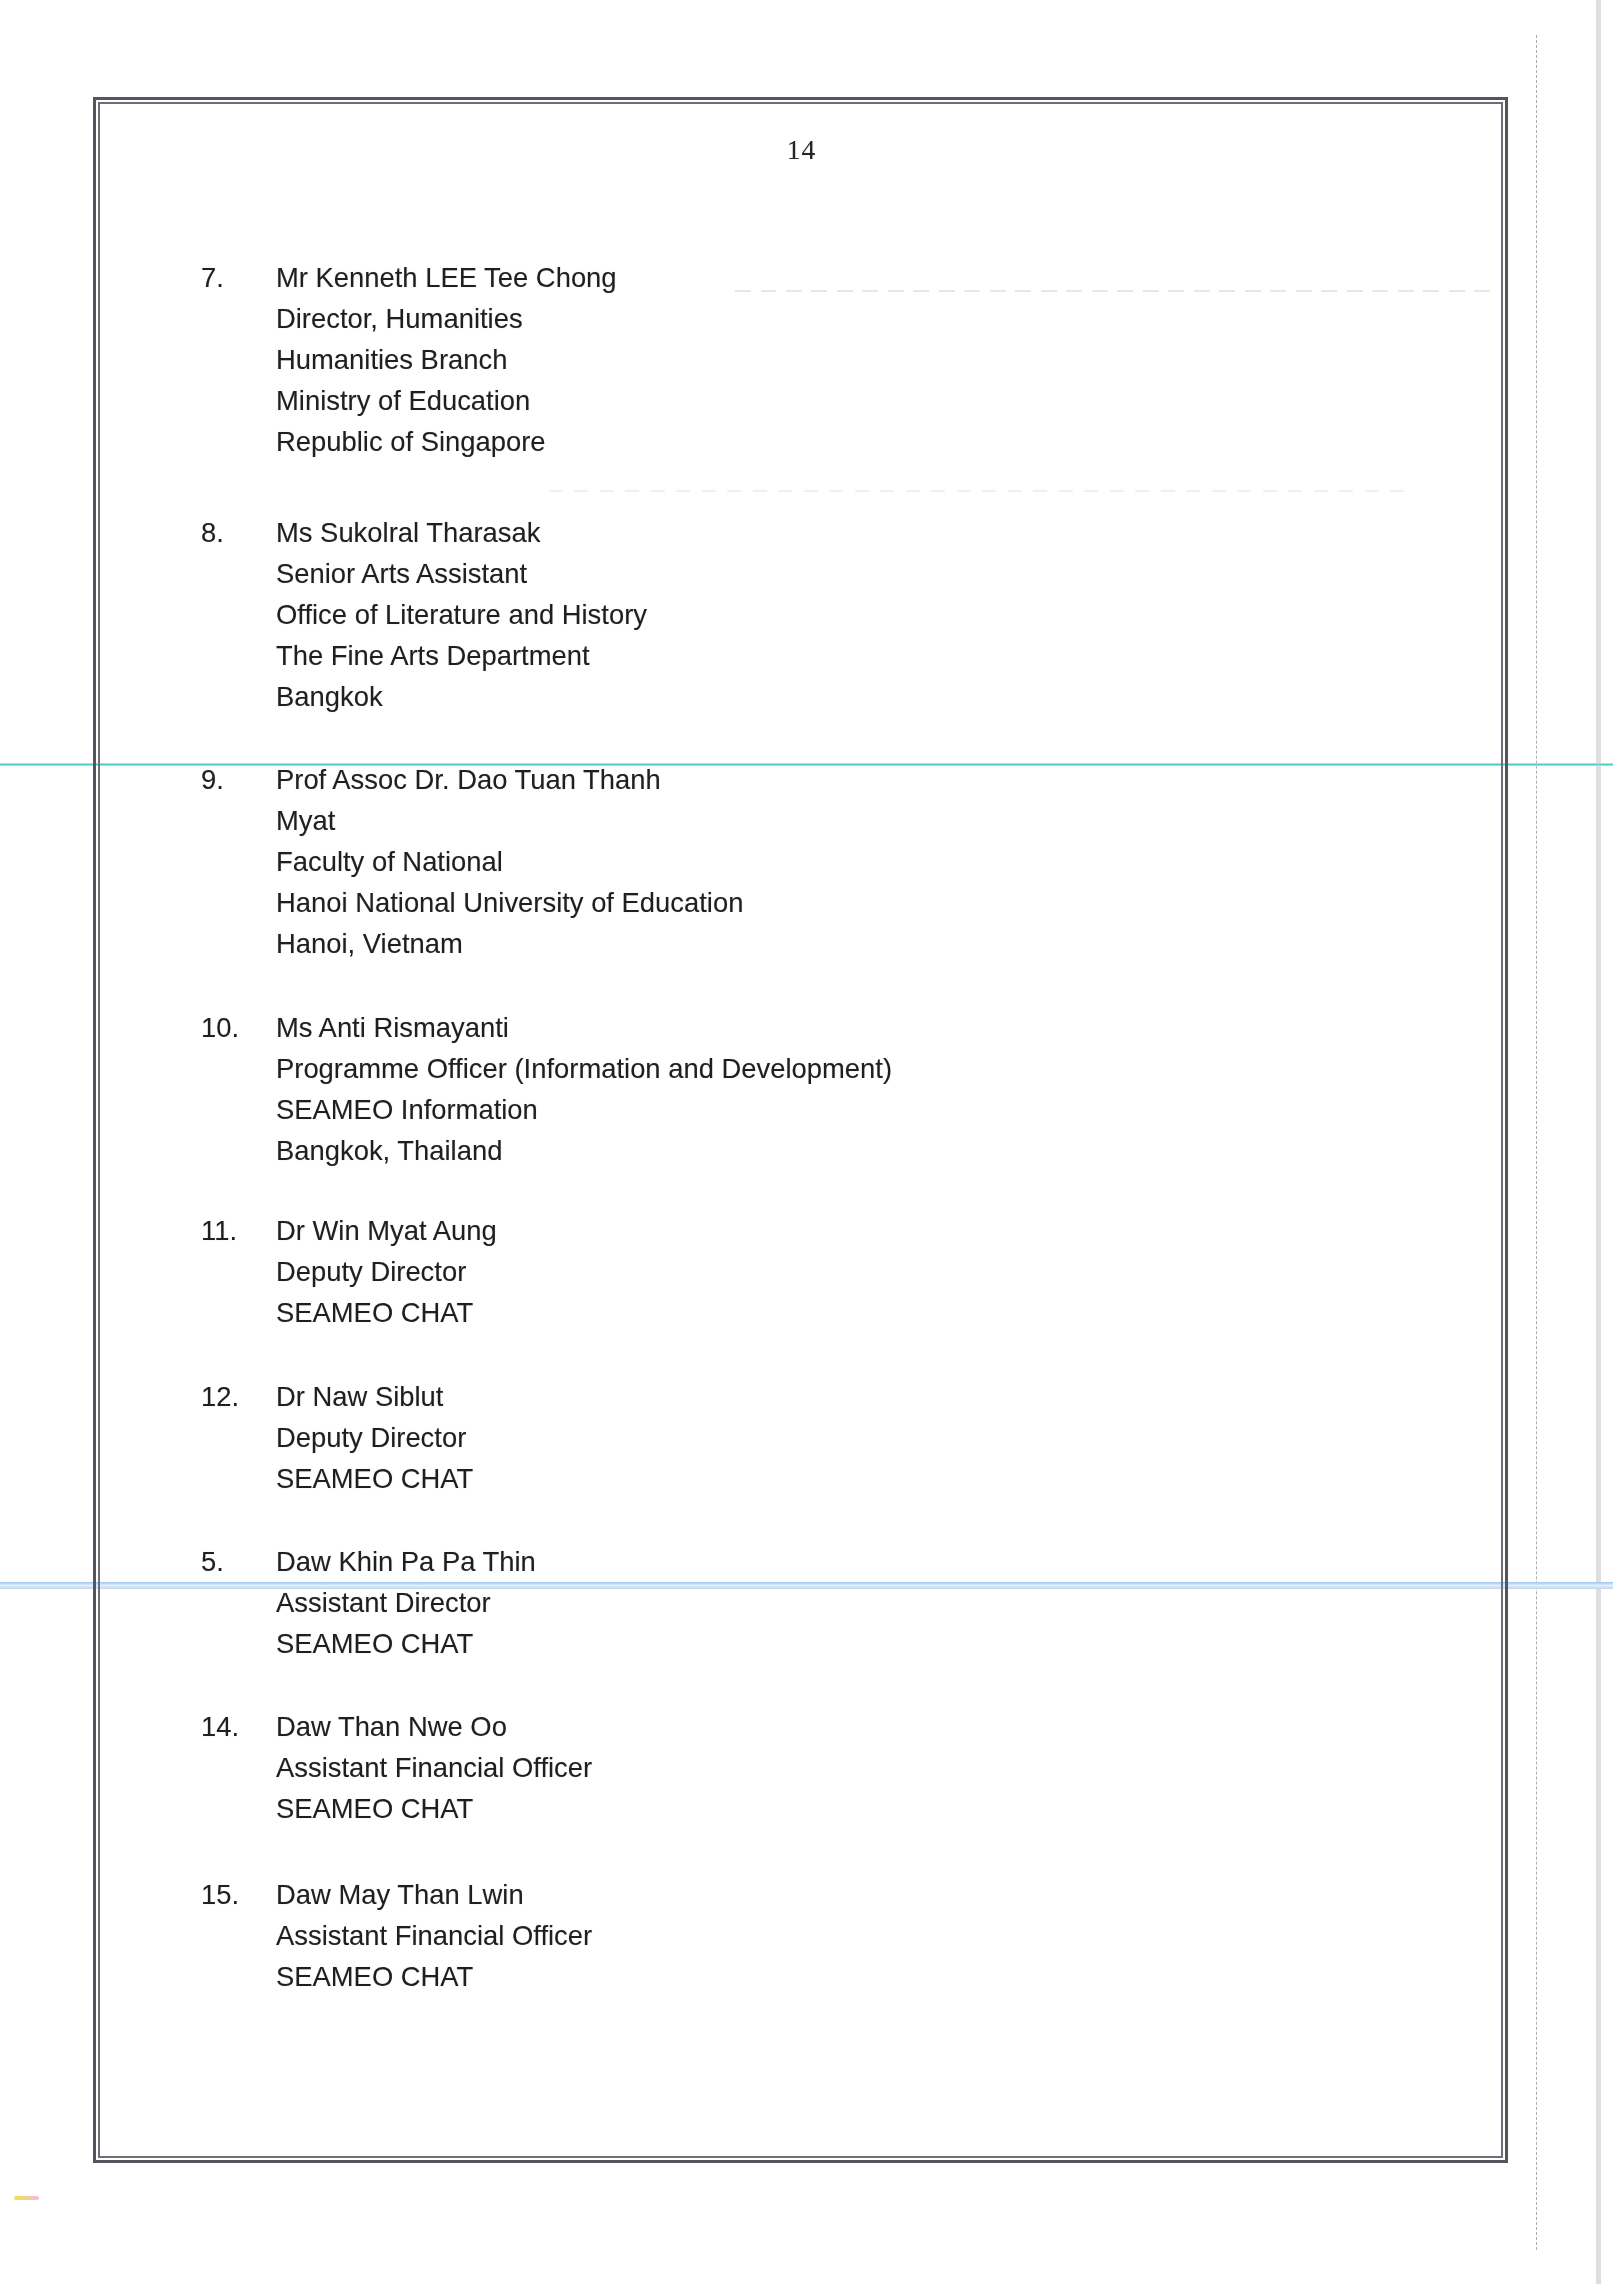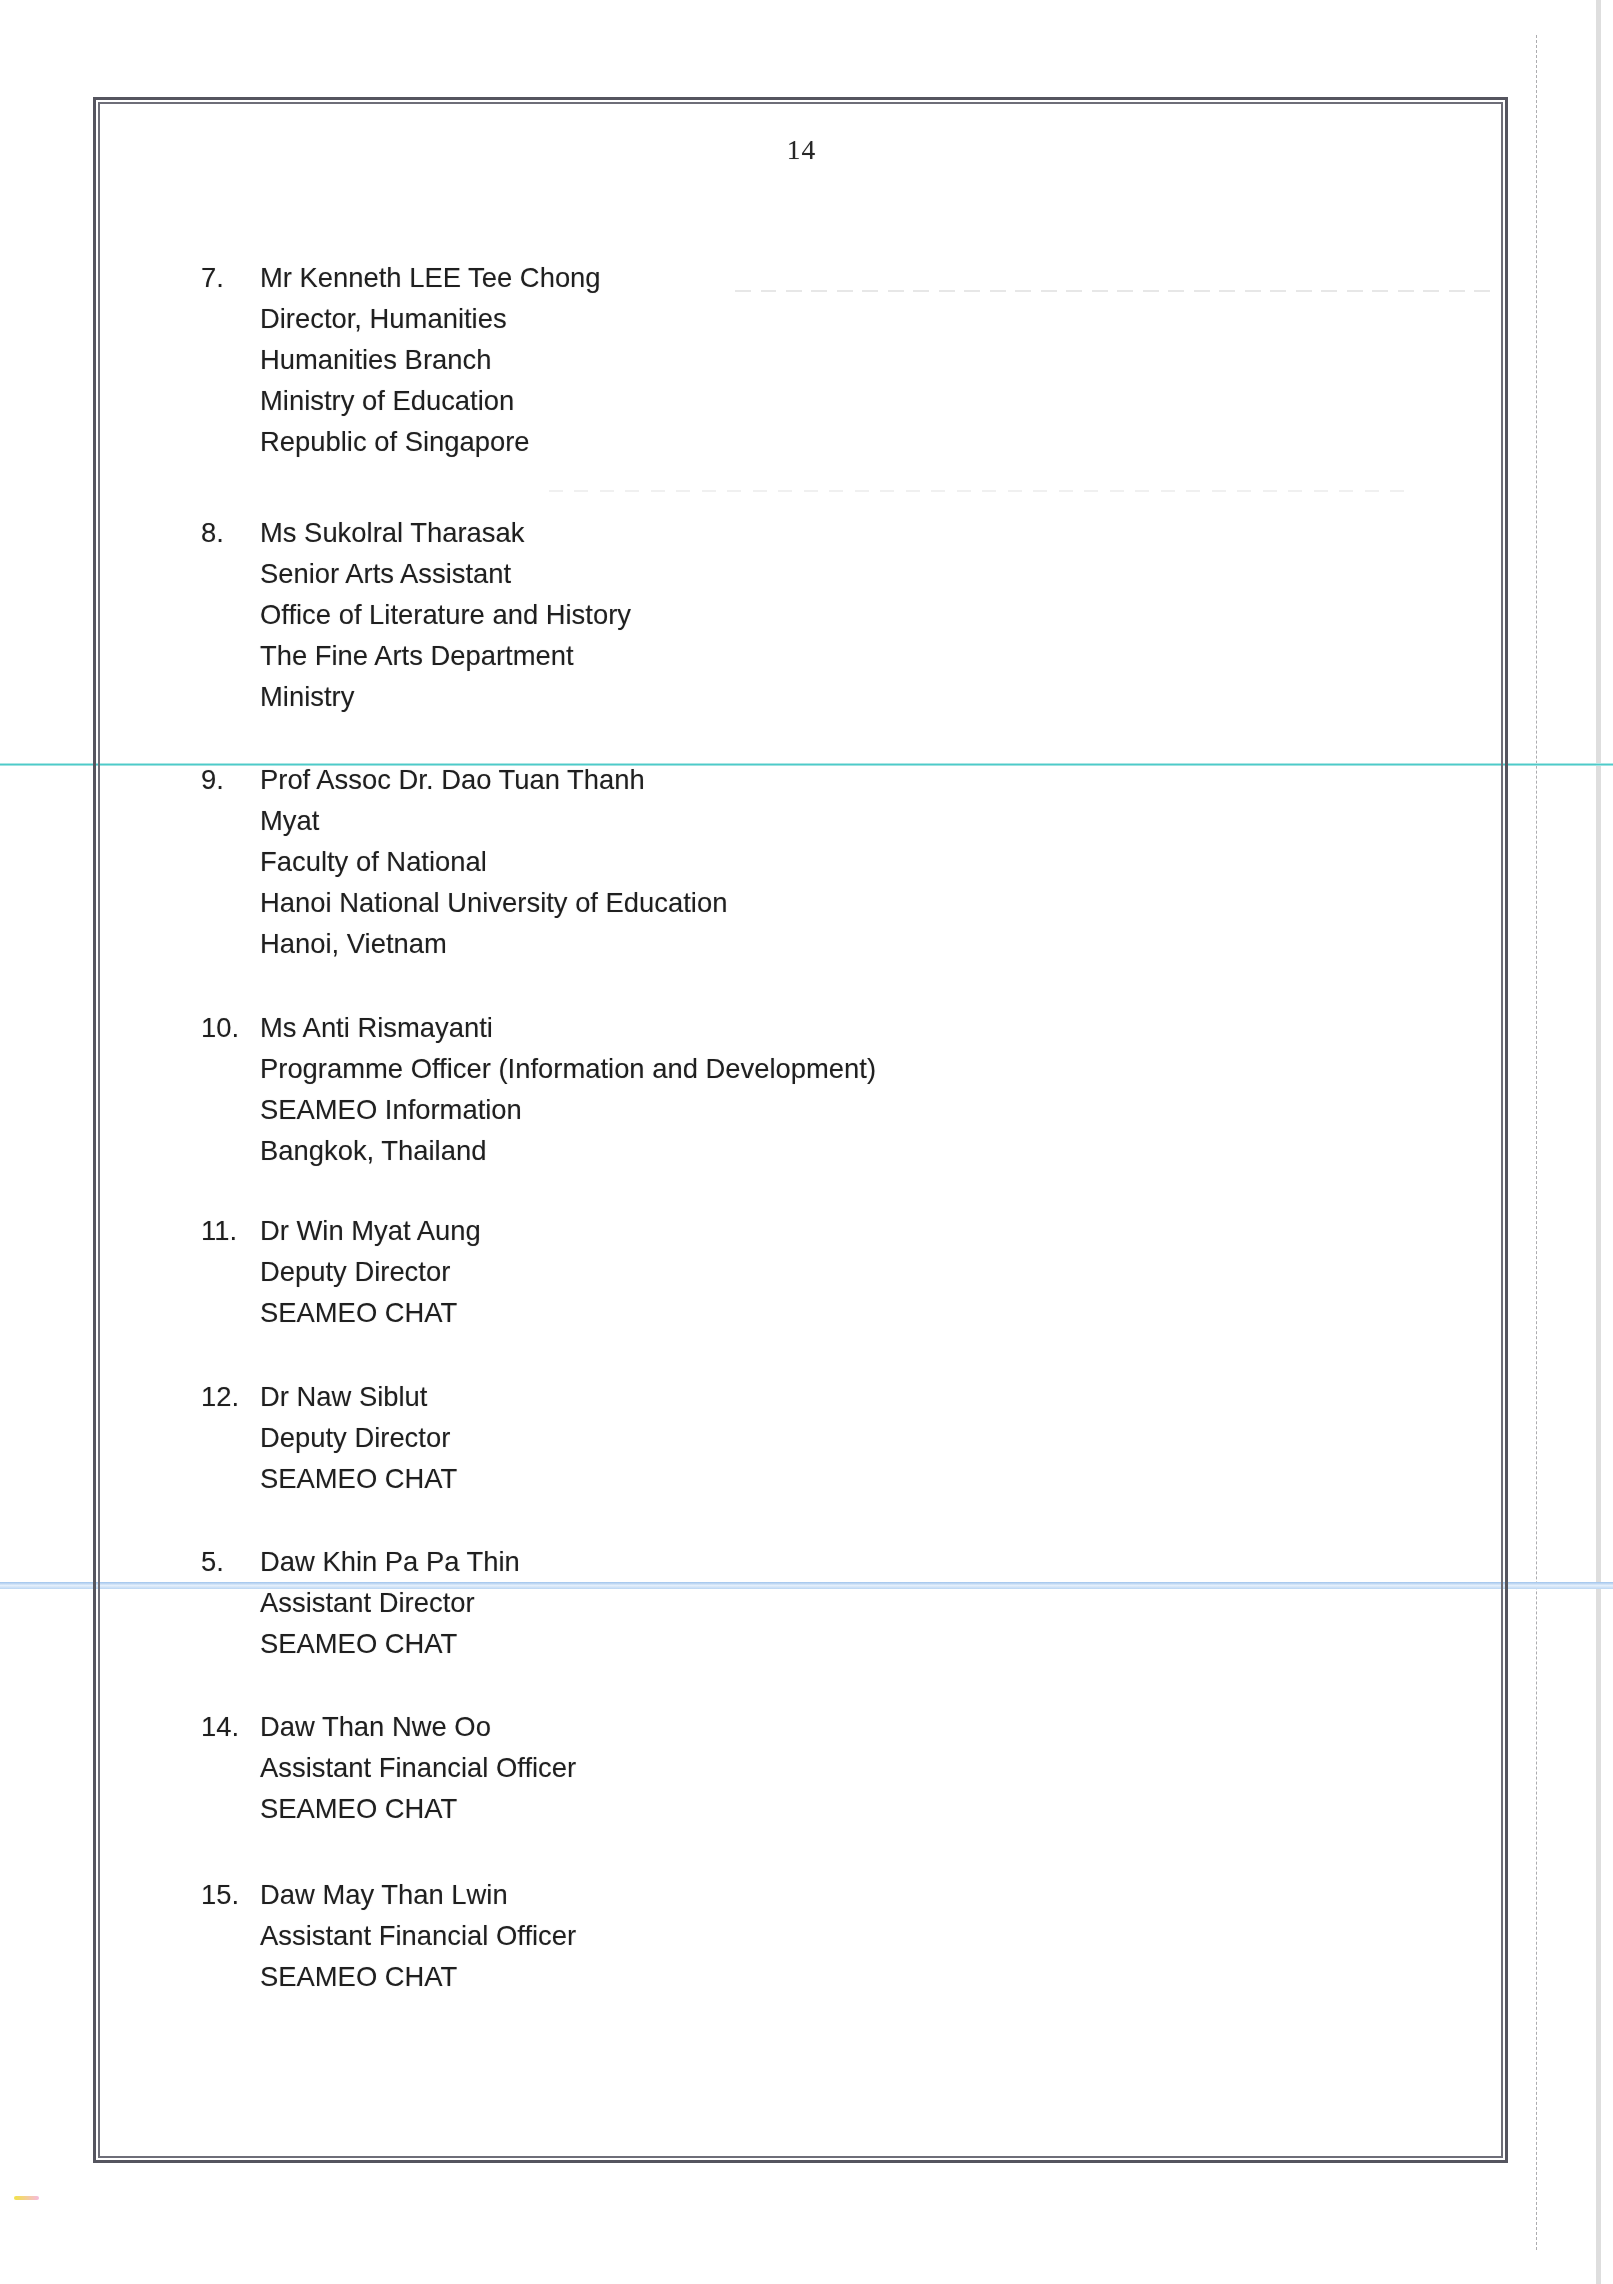--- a/index.html
+++ b/index.html
@@ -55,21 +55,21 @@
   .entry .num {
     position: absolute;
     left: 201px;
     top: 0;
     font-size: 27.4px;
     line-height: 41px;
     text-shadow: 0 0 1px rgba(40,40,40,0.3);
   }
   .entry .lines {
     position: absolute;
-    left: 260px;
+    left: 276px;
     top: 0;
   }
   .entry .lines div {
     font-size: 27.4px;
     line-height: 41px;
     white-space: nowrap;
     text-shadow: 0 0 1px rgba(40,40,40,0.3);
   }
 
   
@@ -158,21 +158,21 @@
         <div>Republic of Singapore</div>
       </div>
     </div>
     <div class="entry" style="top: 512px;">
       <div class="num">8.</div>
       <div class="lines">
         <div>Ms Sukolral Tharasak</div>
         <div>Senior Arts Assistant</div>
         <div>Office of Literature and History</div>
         <div>The Fine Arts Department</div>
-        <div>Ministry</div>
+        <div>Bangkok</div>
       </div>
     </div>
     <div class="entry" style="top: 759px;">
       <div class="num">9.</div>
       <div class="lines">
         <div>Prof Assoc Dr. Dao Tuan Thanh</div>
         <div>Myat</div>
         <div>Faculty of National</div>
         <div>Hanoi National University of Education</div>
         <div>Hanoi, Vietnam</div>

